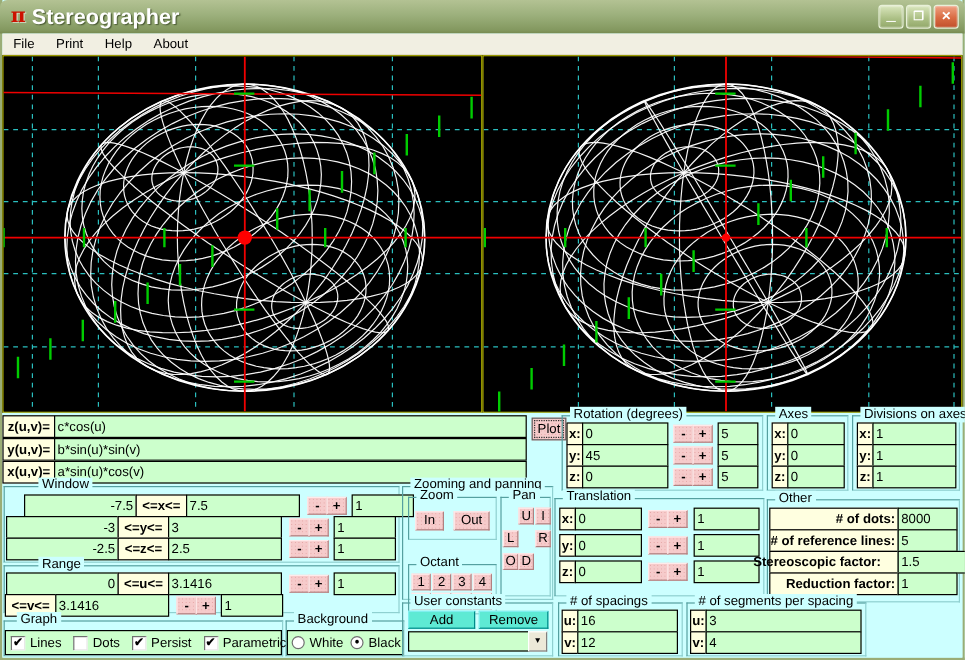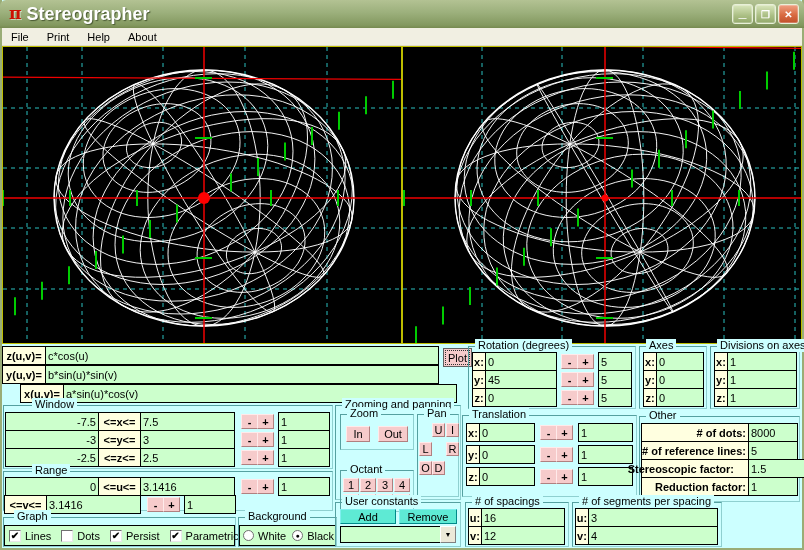--- a/index.html
+++ b/index.html
@@ -243,21 +243,21 @@
   <div class="panel">
 
     <div class="row" style="left:0;top:21px;">
       <span class="lblc" style="width:44px;">y(u,v)=</span>
       <input class="fld mL" style="width: 394px;" value="b*sin(u)*sin(v)">
     </div>
     <div class="row" style="left:0;top:2px;">
       <span class="lblc" style="width:44px;">z(u,v)=</span>
       <input class="fld mL" style="width: 394px;" value="c*cos(u)">
     </div>
-    <div class="row" style="left:18px;top:40px;">
+    <div class="row" style="left:0;top:40px;">
       <span class="lblc" style="width:44px;">x(u,v)=</span>
       <input class="fld mL" style="width: 394px;" value="a*sin(u)*cos(v)">
     </div>
     <button class="plotbtn">Plot</button>
 
     <div class="grp" style="left:466px;top:2px;width:168px;height:63px;">
       <span class="gt">Rotation (degrees)</span>
       <div class="row" style="left:3px;top:5px;">
         <span class="lblc" style="width:14px;">x:</span>
         <input class="fld mL" style="width: 72px;" value="0">
@@ -314,21 +314,21 @@
         <input class="fld mL" style="width: 70px;" value="1">
       </div>
       <div class="row" style="left:3px;top:41px;">
         <span class="lblc" style="width:14px;">z:</span>
         <input class="fld mL" style="width: 70px;" value="1">
       </div>
     </div>
 
     <div class="grp" style="left:1px;top:61px;width:330px;height:64px;">
       <span class="gt" style="left:28px;">Window</span>
-      <div class="row" style="left:1px;top:6px;">
+      <div class="row" style="left:1px;top:6px;padding-left:15px;">
         <input class="fld ra" style="width: 94px;" value="-7.5">
         <span class="lblc mL" style="width:43px;">&lt;=x&lt;=</span>
         <input class="fld mL" style="width: 95px;" value="7.5">
         <span style="width:6px;"></span>
         <button class="pm">-</button>
         <button class="pm mL">+</button>
         <span style="width:4px;"></span>
         <input class="fld" style="width: 52px;" value="1">
       </div>
       <div class="row" style="left:1px;top:24px;">

